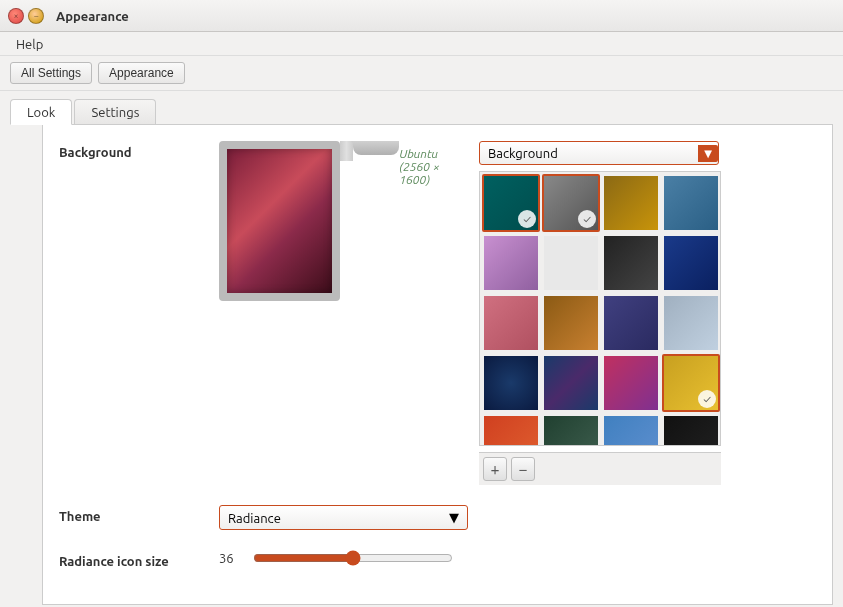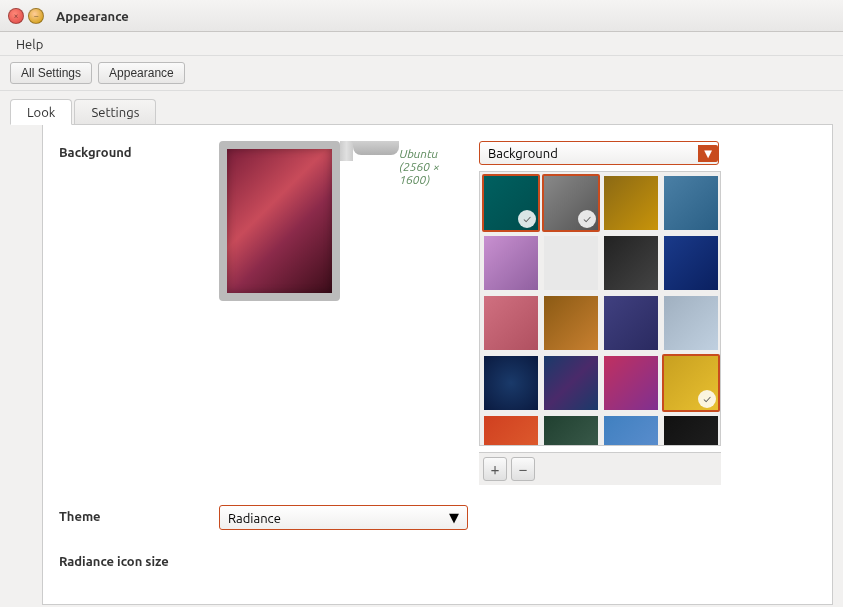--- a/index.html
+++ b/index.html
@@ -472,15 +472,21 @@
       <div class="section-content">
         <div class="theme-select">
           <span>Radiance</span>
           <span>▼</span>
         </div>
       </div>
     </div>
 
     <div class="section-row">
       <div class="section-label">Radiance icon size</div>
+      <div class="section-content">
+        <div class="launcher-row">
+          <span class="slider-value">36</span>
+          <input type="range" min="8" max="64" value="36" style="width: 200px; accent-color: rgb(200, 75, 30);">
+        </div>
+      </div>
     </div>
   </div>
 </div>
 
 </body></html>

